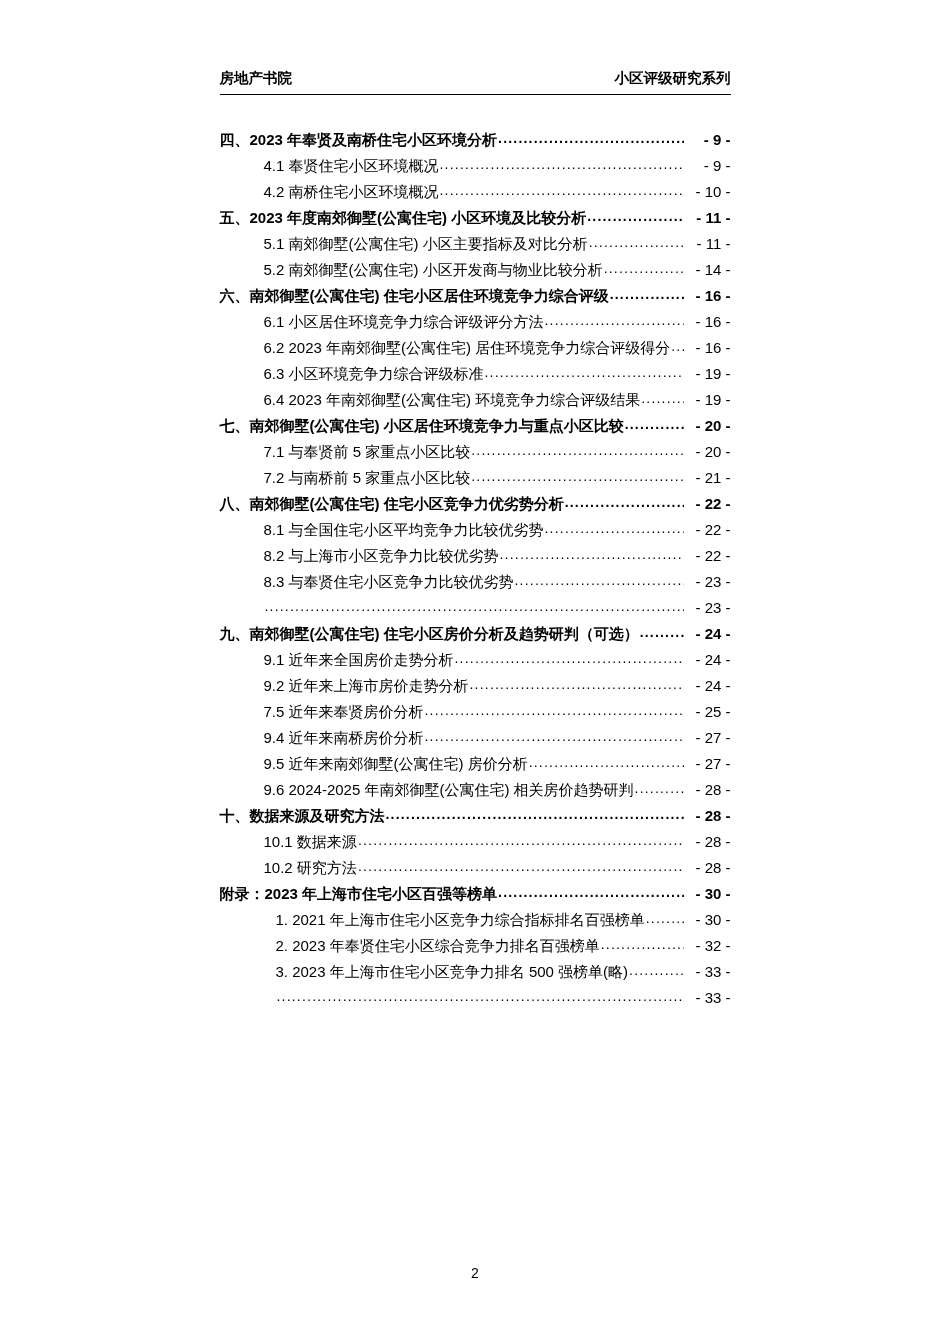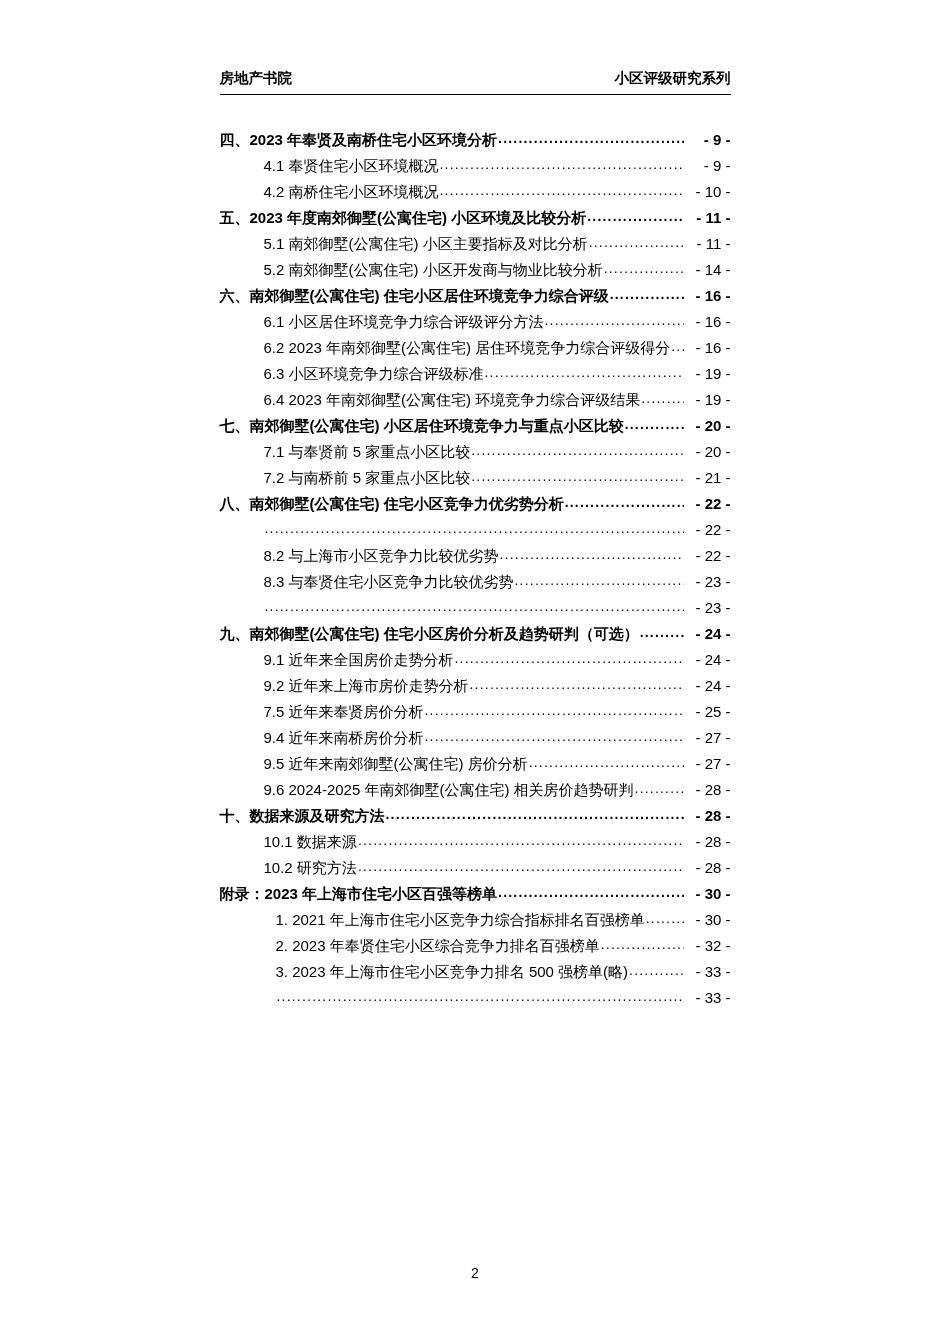--- a/index.html
+++ b/index.html
@@ -169,20 +169,21 @@
         <span class="toc-label">7.2 与南桥前 5 家重点小区比较</span>
         <span class="toc-dots">........................................................................................................................................................................................................</span>
         <span class="toc-page">- 21 -</span>
       </div>
       <div class="toc-row lvl1">
         <span class="toc-label">八、南郊御墅(公寓住宅) 住宅小区竞争力优劣势分析</span>
         <span class="toc-dots">........................................................................................................................................................................................................</span>
         <span class="toc-page">- 22 -</span>
       </div>
       <div class="toc-row lvl2">
+        <span class="toc-label">8.1 与全国住宅小区平均竞争力比较优劣势</span>
         <span class="toc-dots">........................................................................................................................................................................................................</span>
         <span class="toc-page">- 22 -</span>
       </div>
       <div class="toc-row lvl2">
         <span class="toc-label">8.2 与上海市小区竞争力比较优劣势</span>
         <span class="toc-dots">........................................................................................................................................................................................................</span>
         <span class="toc-page">- 22 -</span>
       </div>
       <div class="toc-row lvl2">
         <span class="toc-label">8.3 与奉贤住宅小区竞争力比较优劣势</span>

